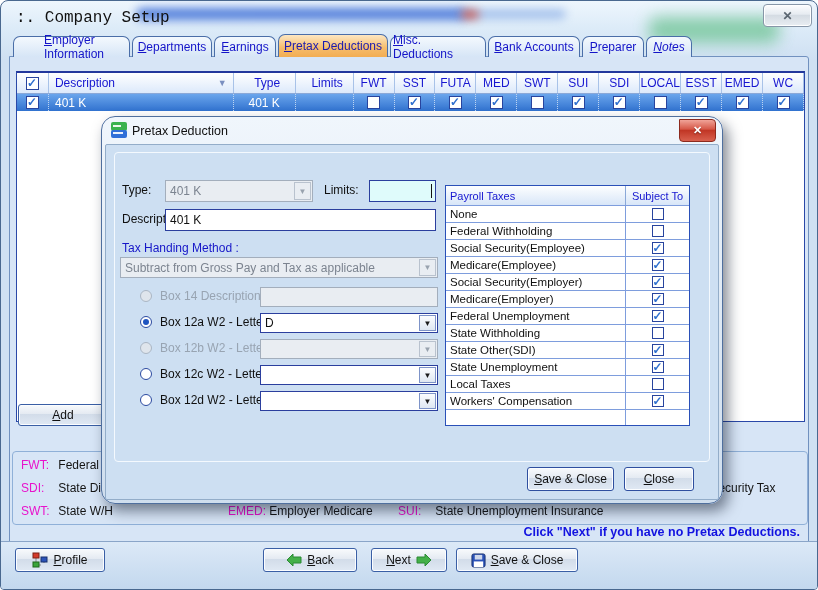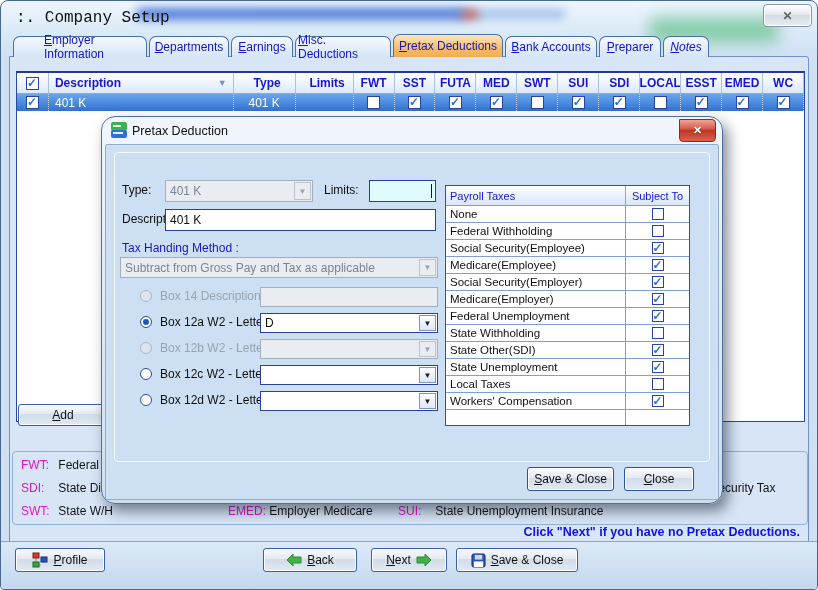--- a/index.html
+++ b/index.html
@@ -27,21 +27,21 @@
   .fl::first-letter{text-decoration:underline;}
   
   .tabpage{position:absolute;left:8px;top:55px;width:800px;height:488px;background:#d7e5f6;
      border:1px solid #7191bf;border-radius:0 3px 3px 3px;box-sizing:border-box;z-index:1;}
   
   .grid{position:absolute;left:6px;top:14px;width:789px;height:351px;background:#fff;
      border:1px solid #2a48a8;border-top:2px solid #23389c;box-sizing:border-box;}
   .grow{display:flex;width:100%;box-sizing:border-box;}
   .ghead{height:21px;background:linear-gradient(#ffffff,#dce9fb);border-bottom:1px solid #8aa8d8;}
   .gcell{box-sizing:border-box;display:flex;align-items:center;font-size:12px;overflow:hidden;white-space:nowrap;}
-  .ghead .gcell{color:#1616d0;font-weight:bold;border-right:1px solid #a8c2e8;justify-content:center;}
+  .ghead .gcell{color:#1616d0;font-weight:normal;border-right:1px solid #a8c2e8;justify-content:center;}
   .ghead .gcell.desc,.ghead .gcell.typ,.ghead .gcell.lim{justify-content:flex-start;padding-left:6px;}
   .ghead .gcell.typ,.ghead .gcell.lim{justify-content:center;}
   .gsel{height:17px;background:linear-gradient(#6aa5ec,#3172cf);color:#fff;}
   .gsel .gcell{border-right:1px dotted #bcd4f2;justify-content:center;}
   .gsel .gcell.desc{justify-content:flex-start;padding-left:6px;}
   .sortarrow{margin-left:auto;margin-right:6px;font-size:9px;color:#7a8fc0;}
   
   .cb{width:13px;height:13px;background:#fff;border:1px solid #28449e;box-sizing:border-box;position:relative;flex:none;}
   .cb.on::after{content:"✓";position:absolute;left:0px;top:-2px;font-size:12px;font-weight:bold;color:#2e6fce;}
   
@@ -116,34 +116,34 @@
   <div class="blob b4"></div>
 
   <div class="titlebar">
     <span class="title">:. Company Setup</span>
     <div class="win-close">
       <span>✕</span>
     </div>
   </div>
 
   <div class="tabstrip" id="tabstrip">
-        <div class="tab" style="width: 134px; padding-left: 30px;">
+        <div class="tab" style="width: 117px; padding-left: 30px;">
           <span class="fl">Employer Information</span>
         </div>
         <div class="tab" style="width: 80px;">
           <span class="fl">Departments</span>
         </div>
         <div class="tab" style="width: 62px;">
           <span class="fl">Earnings</span>
         </div>
+        <div class="tab active" style="width: 110px;">
+          <span class="fl">Pretax Deductions</span>
+        </div>
         <div class="tab" style="width: 96px;">
           <span class="fl">Misc. Deductions</span>
-        </div>
-        <div class="tab active" style="width: 110px;">
-          <span class="fl">Pretax Deductions</span>
         </div>
         <div class="tab" style="width: 92px;">
           <span class="fl">Bank Accounts</span>
         </div>
         <div class="tab" style="width: 62px;">
           <span class="fl">Preparer</span>
         </div>
         <div class="tab" style="width: 46px; font-style: italic;">
           <span class="fl">Notes</span>
         </div>

